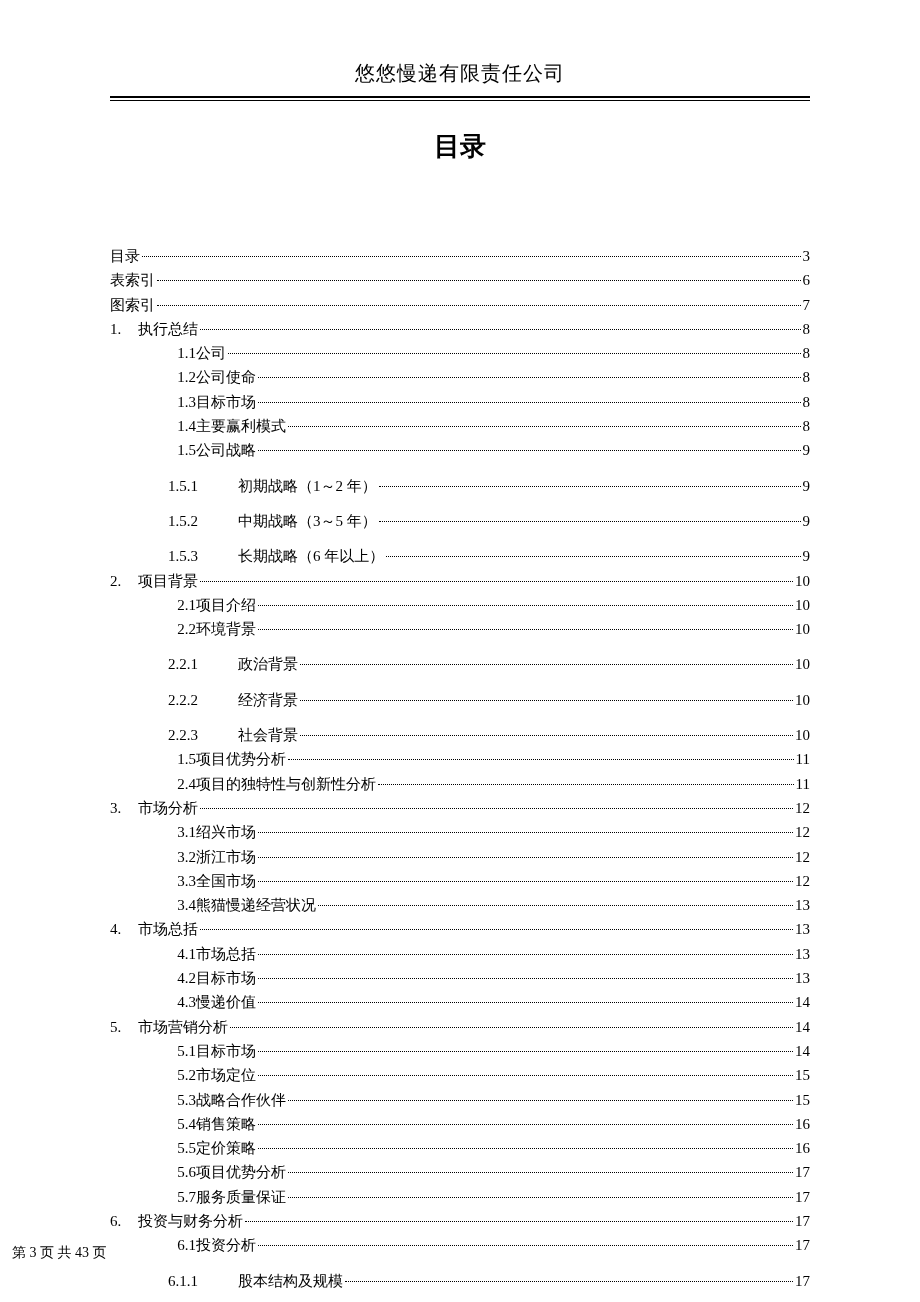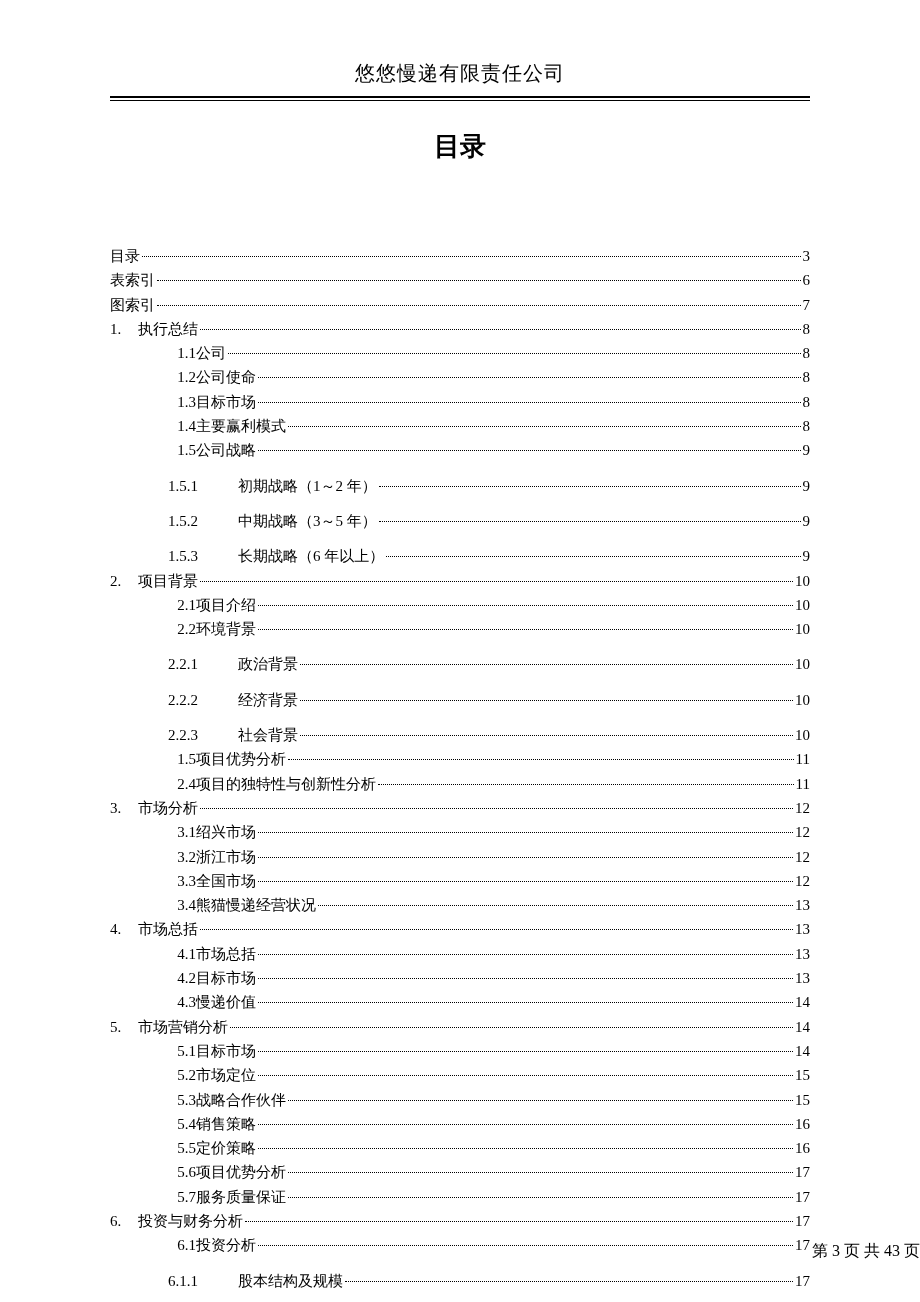--- a/index.html
+++ b/index.html
@@ -73,22 +73,22 @@
   .lvl-2 { }
   .lvl-2 .num-col { width: 58px; padding-left: 28px; box-sizing: content-box; text-align: right; }
 
   .lvl-3 { }
   .lvl-3 .num-col { width: 70px; padding-left: 58px; box-sizing: content-box; margin-top: 11px; }
 
   .footer {
     position: absolute;
     left: 12px; right: 0;
     bottom: 40px;
-    text-align: right;
-    font-size: 16px;
+    text-align: left;
+    font-size: 14px;
   }
 </style>
 </head>
 <body>
 
 <div class="page">
 
   <div class="doc-header">悠悠慢递有限责任公司</div>
   <hr class="top-rule">
 

